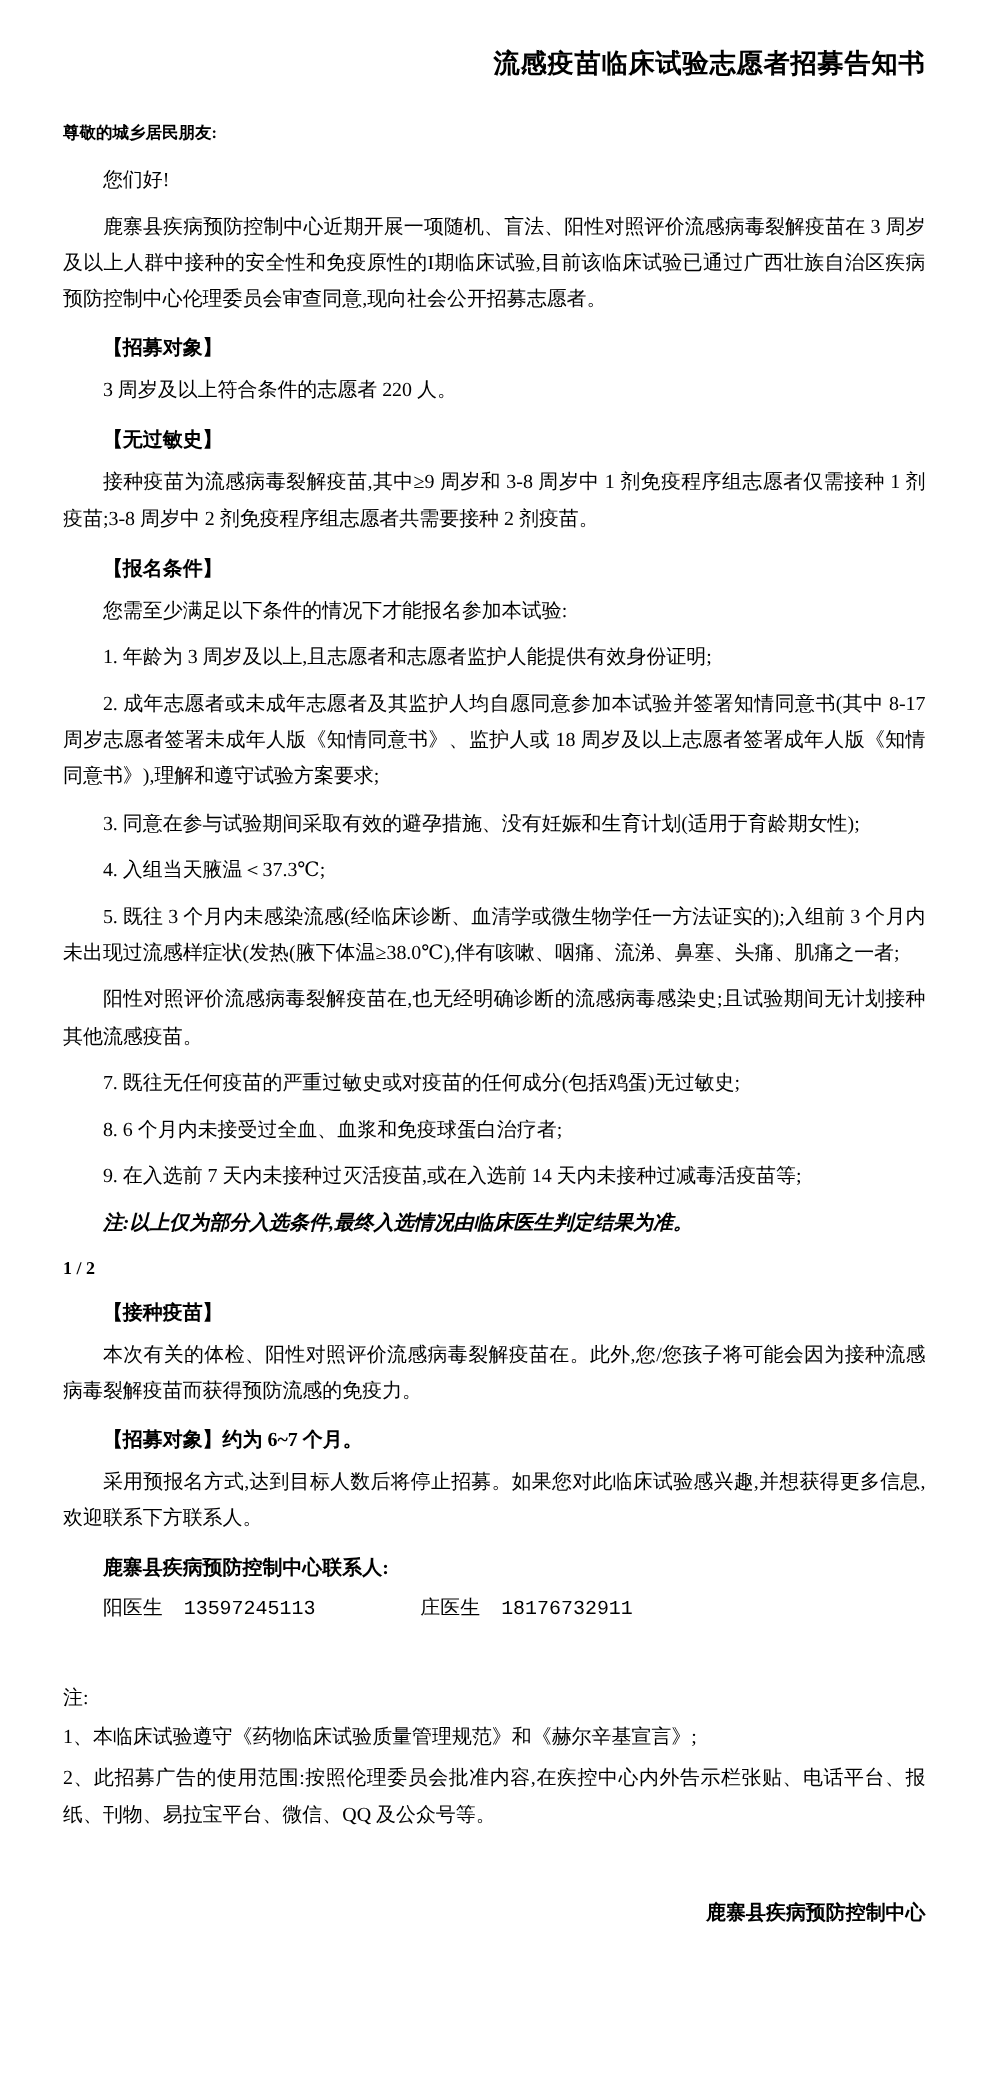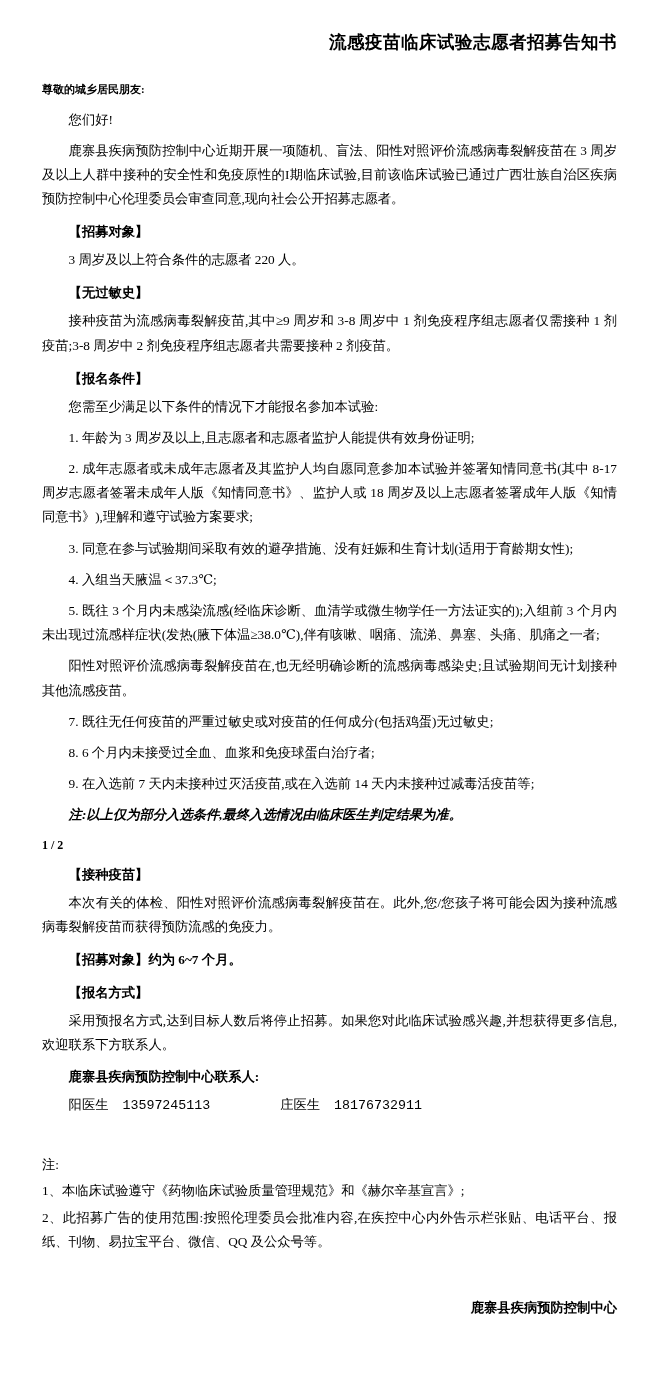--- a/index.html
+++ b/index.html
@@ -144,21 +144,20 @@
   <p class="indent2">9. 在入选前 7 天内未接种过灭活疫苗,或在入选前 14 天内未接种过减毒活疫苗等;</p>
   <p class="note-italic">注:以上仅为部分入选条件,最终入选情况由临床医生判定结果为准。</p>
 
   <div class="pagenum">1 / 2</div>
 
   <p class="section-head">【接种疫苗】</p>
   <p class="indent1">本次有关的体检、阳性对照评价流感病毒裂解疫苗在。此外,您/您孩子将可能会因为接种流感病毒裂解疫苗而获得预防流感的免疫力。</p>
 
   <p class="section-head"><span>【招募对象】</span><span>约为 6~7 个月。</span></p>
 
-  <p class="section-head">【报名方式】</p>
   <p class="indent1">采用预报名方式,达到目标人数后将停止招募。如果您对此临床试验感兴趣,并想获得更多信息,欢迎联系下方联系人。</p>
 
   <p class="contact-head">鹿寨县疾病预防控制中心联系人:</p>
   <p class="contact-row">
     <span class="doc-name">阳医生</span>
     <span>13597245113</span>
     <span class="contact-gap"></span>
     <span class="doc-name">庄医生</span>
     <span>18176732911</span>
   </p>

